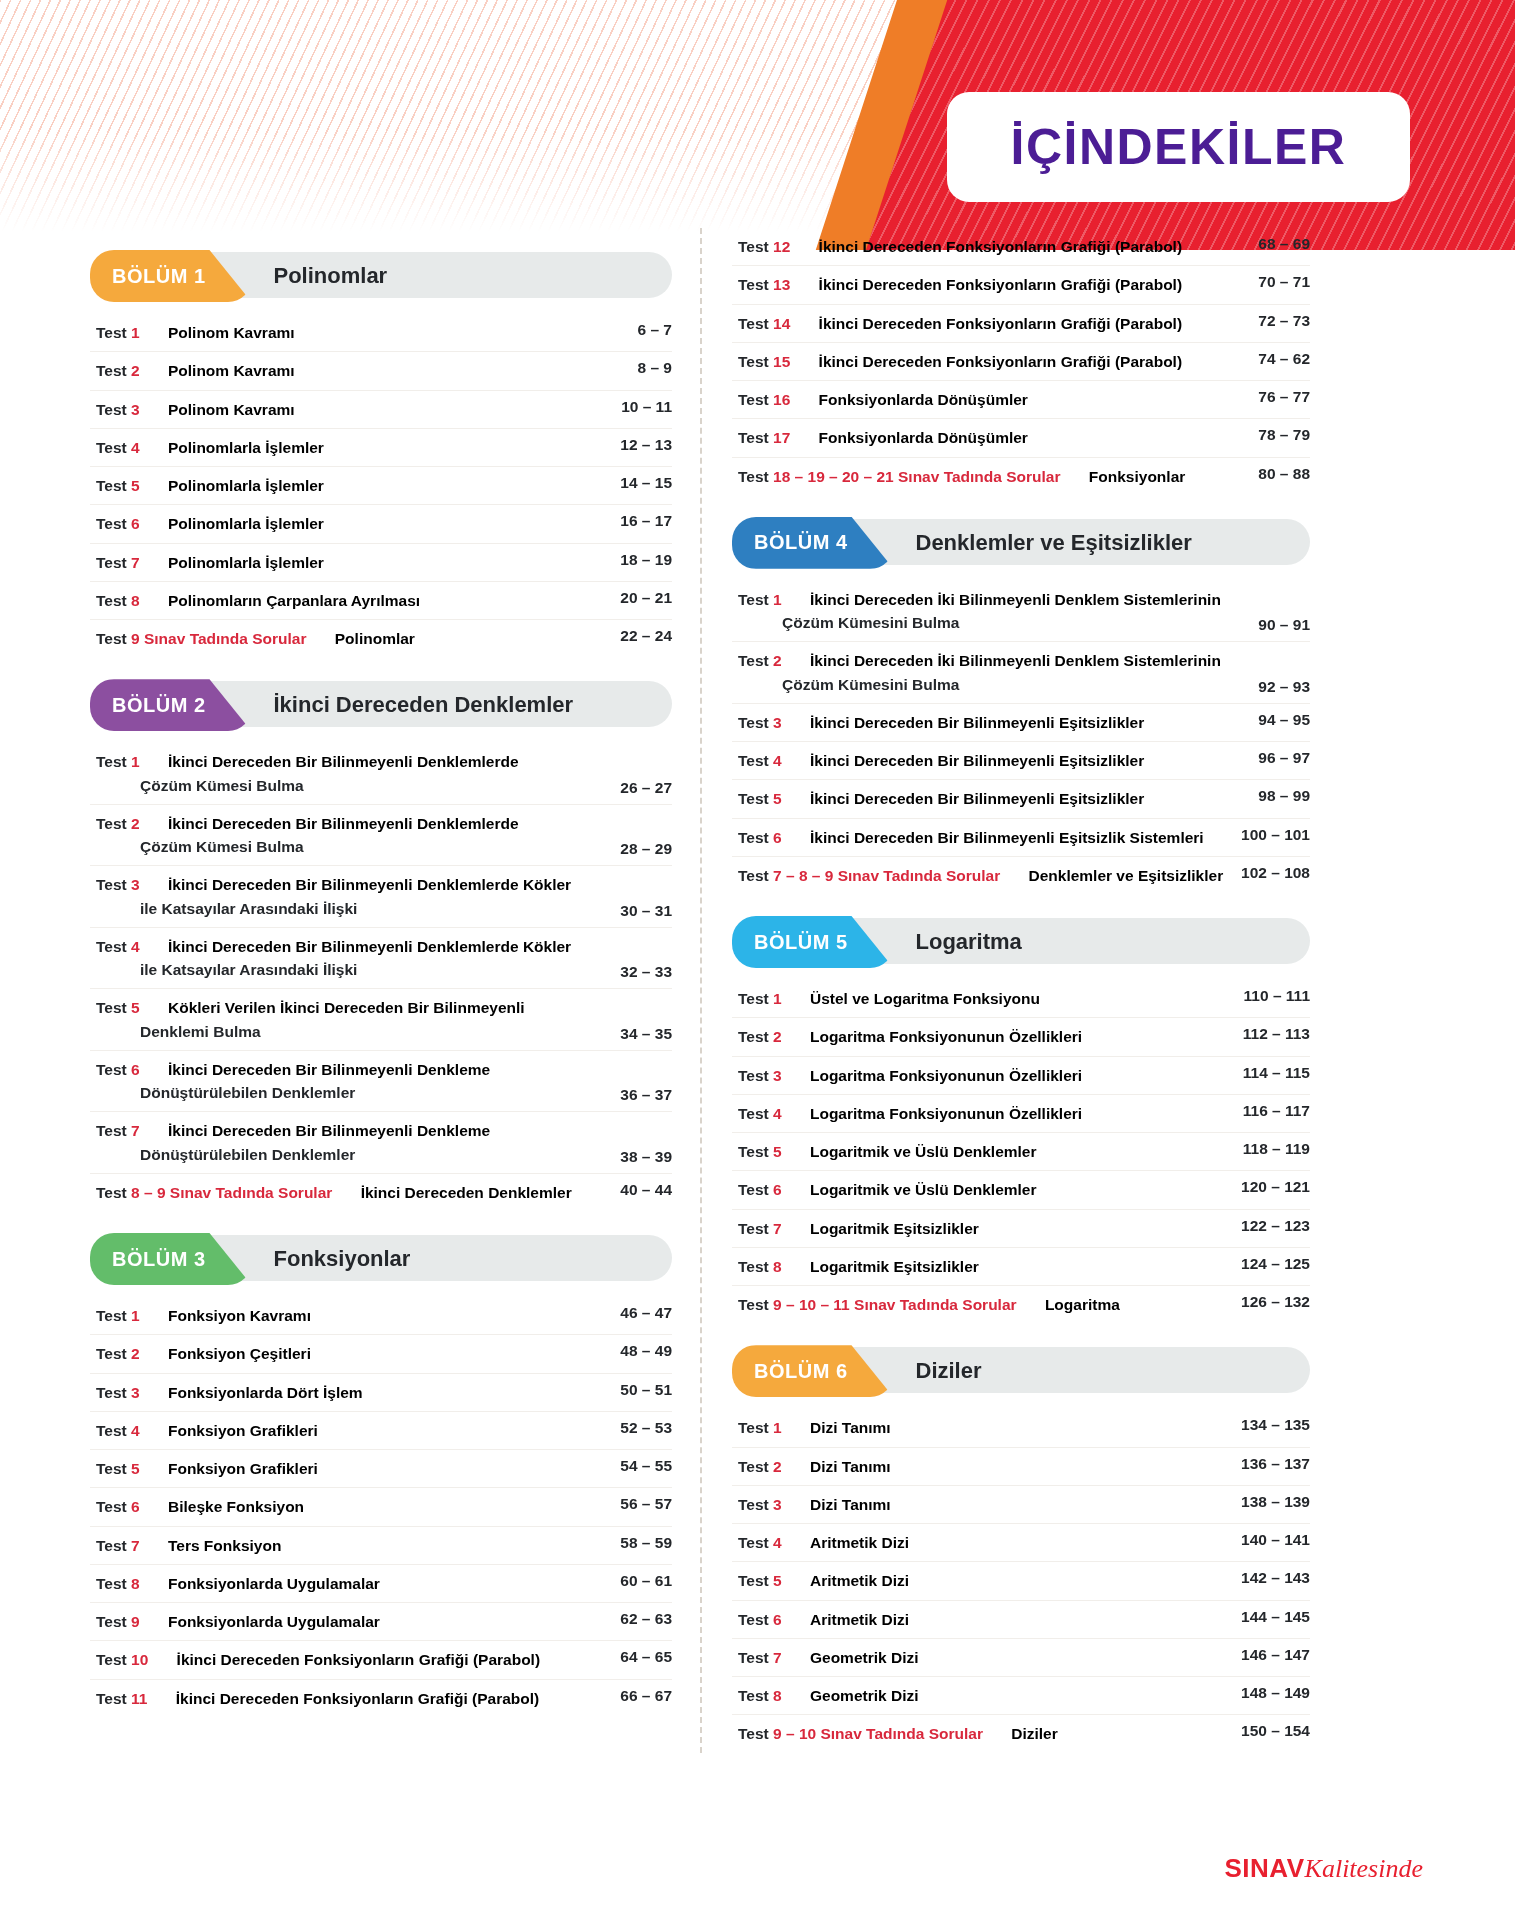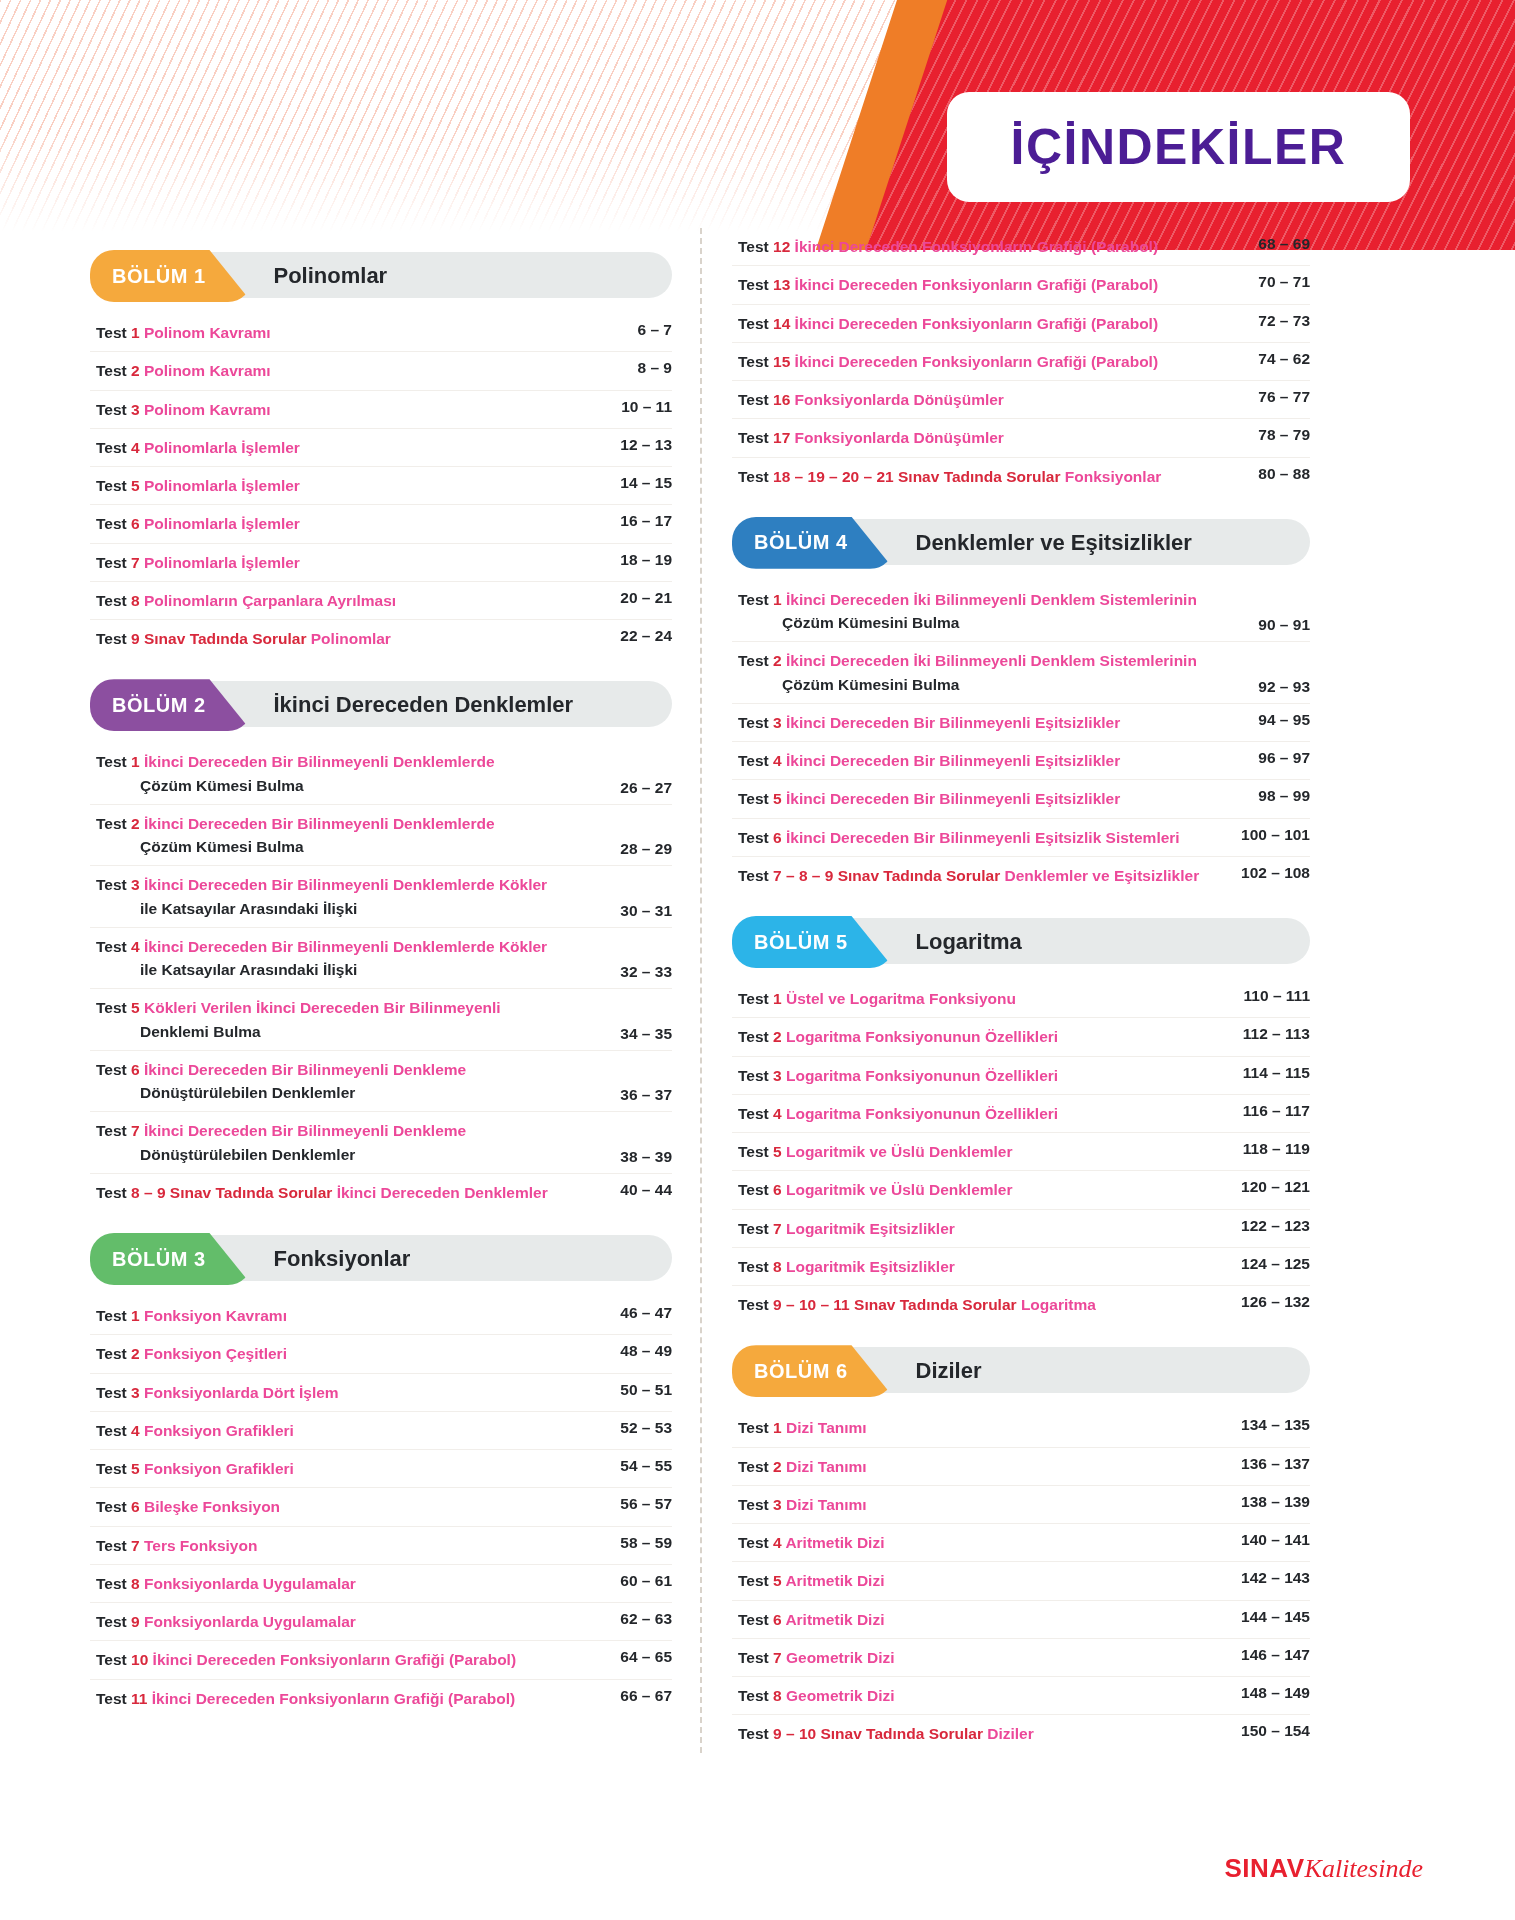--- a/index.html
+++ b/index.html
@@ -131,21 +131,21 @@
   .row:last-child{ border-bottom:none; }
   .row-label{
     font-size:15.5px;
     line-height:1.5;
     color:#24272b;
     font-weight:bold;
     flex:1 1 auto;
   }
   .row-label .tw{ font-weight:bold; color:#24272b; }
   .row-label .num{ color:#d8283c; font-weight:bold; }
-  .row-label .ttl{ font-weight:bold; color:#ec4899; }
+  .row-label .ttl{ font-weight:bold; color:#000000;margin-left:24px; }
   .row-label .stt{ color:#d8283c; font-weight:bold; }
   .row-label .l2{
     display:block;
     padding-left:44px;
     white-space:nowrap;
   }
   .row-pages{
     font-size:15.5px;
     font-weight:bold;
     color:#24272b;

